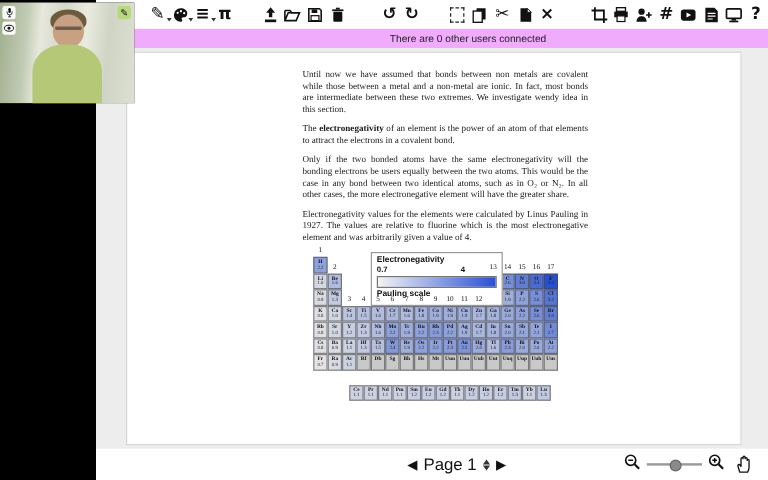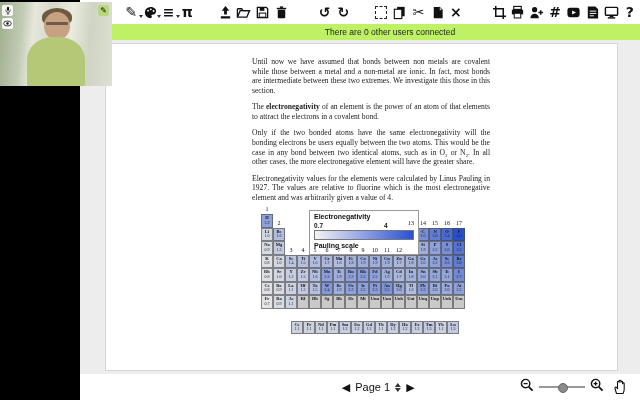--- a/index.html
+++ b/index.html
@@ -12,21 +12,21 @@
   .tb{width:19px;height:20px;display:flex;align-items:center;justify-content:center;
       position:relative;margin-right:2px;cursor:pointer;}
   .tb .g{font-family:"DejaVu Sans",sans-serif;font-size:14px;font-weight:bold;color:#111;line-height:1;}
   .tb svg{display:block;}
   .chev{position:absolute;right:-3px;bottom:4px;width:0;height:0;
         border-left:2.5px solid transparent;border-right:2.5px solid transparent;border-top:3.5px solid #333;}
   .tgap{width:22px;}
   .tgap2{width:28px;}
   .marquee{width:10px;height:11px;border:1px dashed #222;}
   
-  .statusbar{position:absolute;left:0;right:0;top:24px;height:16px;background:#bef264;
+  .statusbar{position:absolute;left:0;right:0;top:24px;height:16px;background:#f0abfc;
              display:flex;align-items:center;justify-content:center;}
   .statusbar span{font-size:8.5px;color:#222;padding-left:60px;}
   
   .canvas-area{position:absolute;left:0;right:0;top:40px;bottom:26px;background:#ededed;}
   .page{position:absolute;left:25px;right:22px;top:3px;bottom:3px;background:#fff;
         border:1px solid #d5d5d5;overflow:hidden;}
   .doc{font-family:"Liberation Serif",serif;color:#1a1a1a;width:238px;
        margin:13px 0 0 146px;font-size:7.6px;line-height:1.26;text-align:justify;}
   .doc p{margin:0 0 7px 0;}
   .doc b{font-weight:bold;}
@@ -44,21 +44,21 @@
   .pt-scale-row{position:relative;height:8px;font-size:6.5px;font-weight:bold;color:#111;
                 font-family:"Liberation Sans",sans-serif;}
   .pt-max{position:absolute;left:70%;top:0;}
   .pt-bar{height:8px;border:0.5px solid #777;}
   .pt-sub{font-size:7px;font-weight:bold;color:#111;margin-top:2px;font-family:"Liberation Sans",sans-serif;}
   
   .bottombar{position:absolute;left:0;right:0;bottom:0;height:26px;background:#fff;}
   .pager{position:absolute;left:50%;top:0;transform:translateX(-25%);height:26px;
          display:flex;align-items:center;gap:5px;}
   .arrowbtn{font-family:"DejaVu Sans",sans-serif;font-size:11px;color:#111;cursor:pointer;line-height:1;}
-  .pagelabel{font-size:11px;color:#111;}
+  .pagelabel{font-size:14px;color:#111;}
   .stepper{display:flex;flex-direction:column;gap:1px;cursor:pointer;}
   .stepper i{width:0;height:0;border-left:3px solid transparent;border-right:3px solid transparent;display:block;}
   .stepper .up{border-bottom:4px solid #333;}
   .stepper .dn{border-top:4px solid #333;}
   .zoomctl{position:absolute;right:36px;top:0;height:26px;display:flex;align-items:center;gap:5px;}
   .slider{position:relative;width:46px;height:12px;cursor:pointer;}
   .slider .track{position:absolute;left:0;right:0;top:5px;height:2px;background:#999;}
   .slider .knob{position:absolute;left:42%;top:2px;width:8px;height:8px;border-radius:50%;
                 background:#8a8a8a;border:1px solid #666;}
   .handbtn{position:absolute;right:12px;top:4px;cursor:pointer;}
@@ -261,21 +261,21 @@
     </div>
   </div>
 
   <div class="statusbar">
     <span>There are 0 other users connected</span>
   </div>
 
   <div class="canvas-area">
     <div class="page">
       <div class="doc">
-        <p>Until now we have assumed that bonds between non metals are covalent while those between a metal and a non-metal are ionic. In fact, most bonds are intermediate between these two extremes. We investigate this those in this section.</p>
+        <p>Until now we have assumed that bonds between non metals are covalent while those between a metal and a non-metal are ionic. In fact, most bonds are intermediate between these two extremes. We investigate wendy idea in this section.</p>
         <p><span>The </span><b>electronegativity</b><span> of an element is the power of an atom of that elements to attract the electrons in a covalent bond.</span></p>
         <p>Only if the two bonded atoms have the same electronegativity will the bonding electrons be users equally between the two atoms. This would be the case in any bond between two identical atoms, such as in O₂ or N₂. In all other cases, the more electronegative element will have the greater share.</p>
         <p>Electronegativity values for the elements were calculated by Linus Pauling in 1927. The values are relative to fluorine which is the most electronegative element and was arbitrarily given a value of 4.</p>
 
         <div class="ptwrap">
           <div id="ptgrid">
               <div class="ptcell" style="left: 0px; top: 0px; background: rgb(143, 161, 218);">
                 <div class="ptsym">H</div>
                 <div class="ptval">2.2</div>
               </div>

